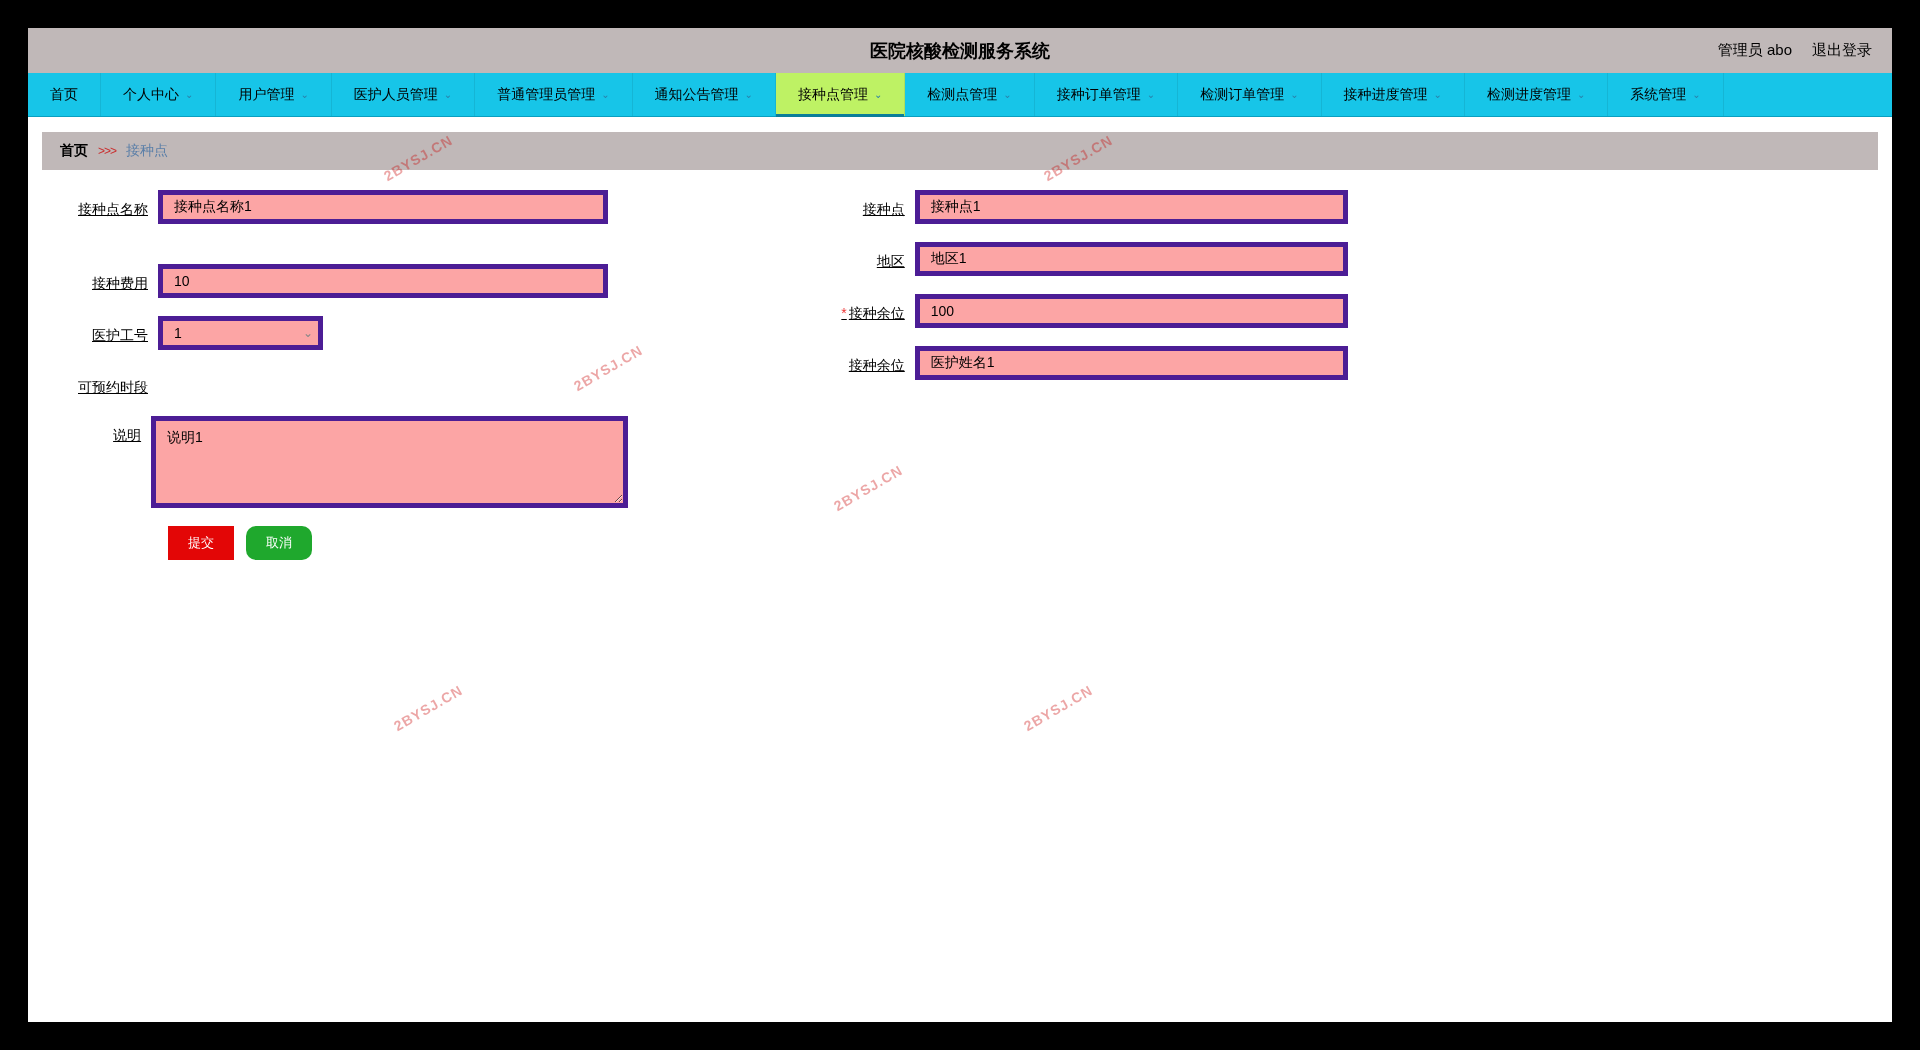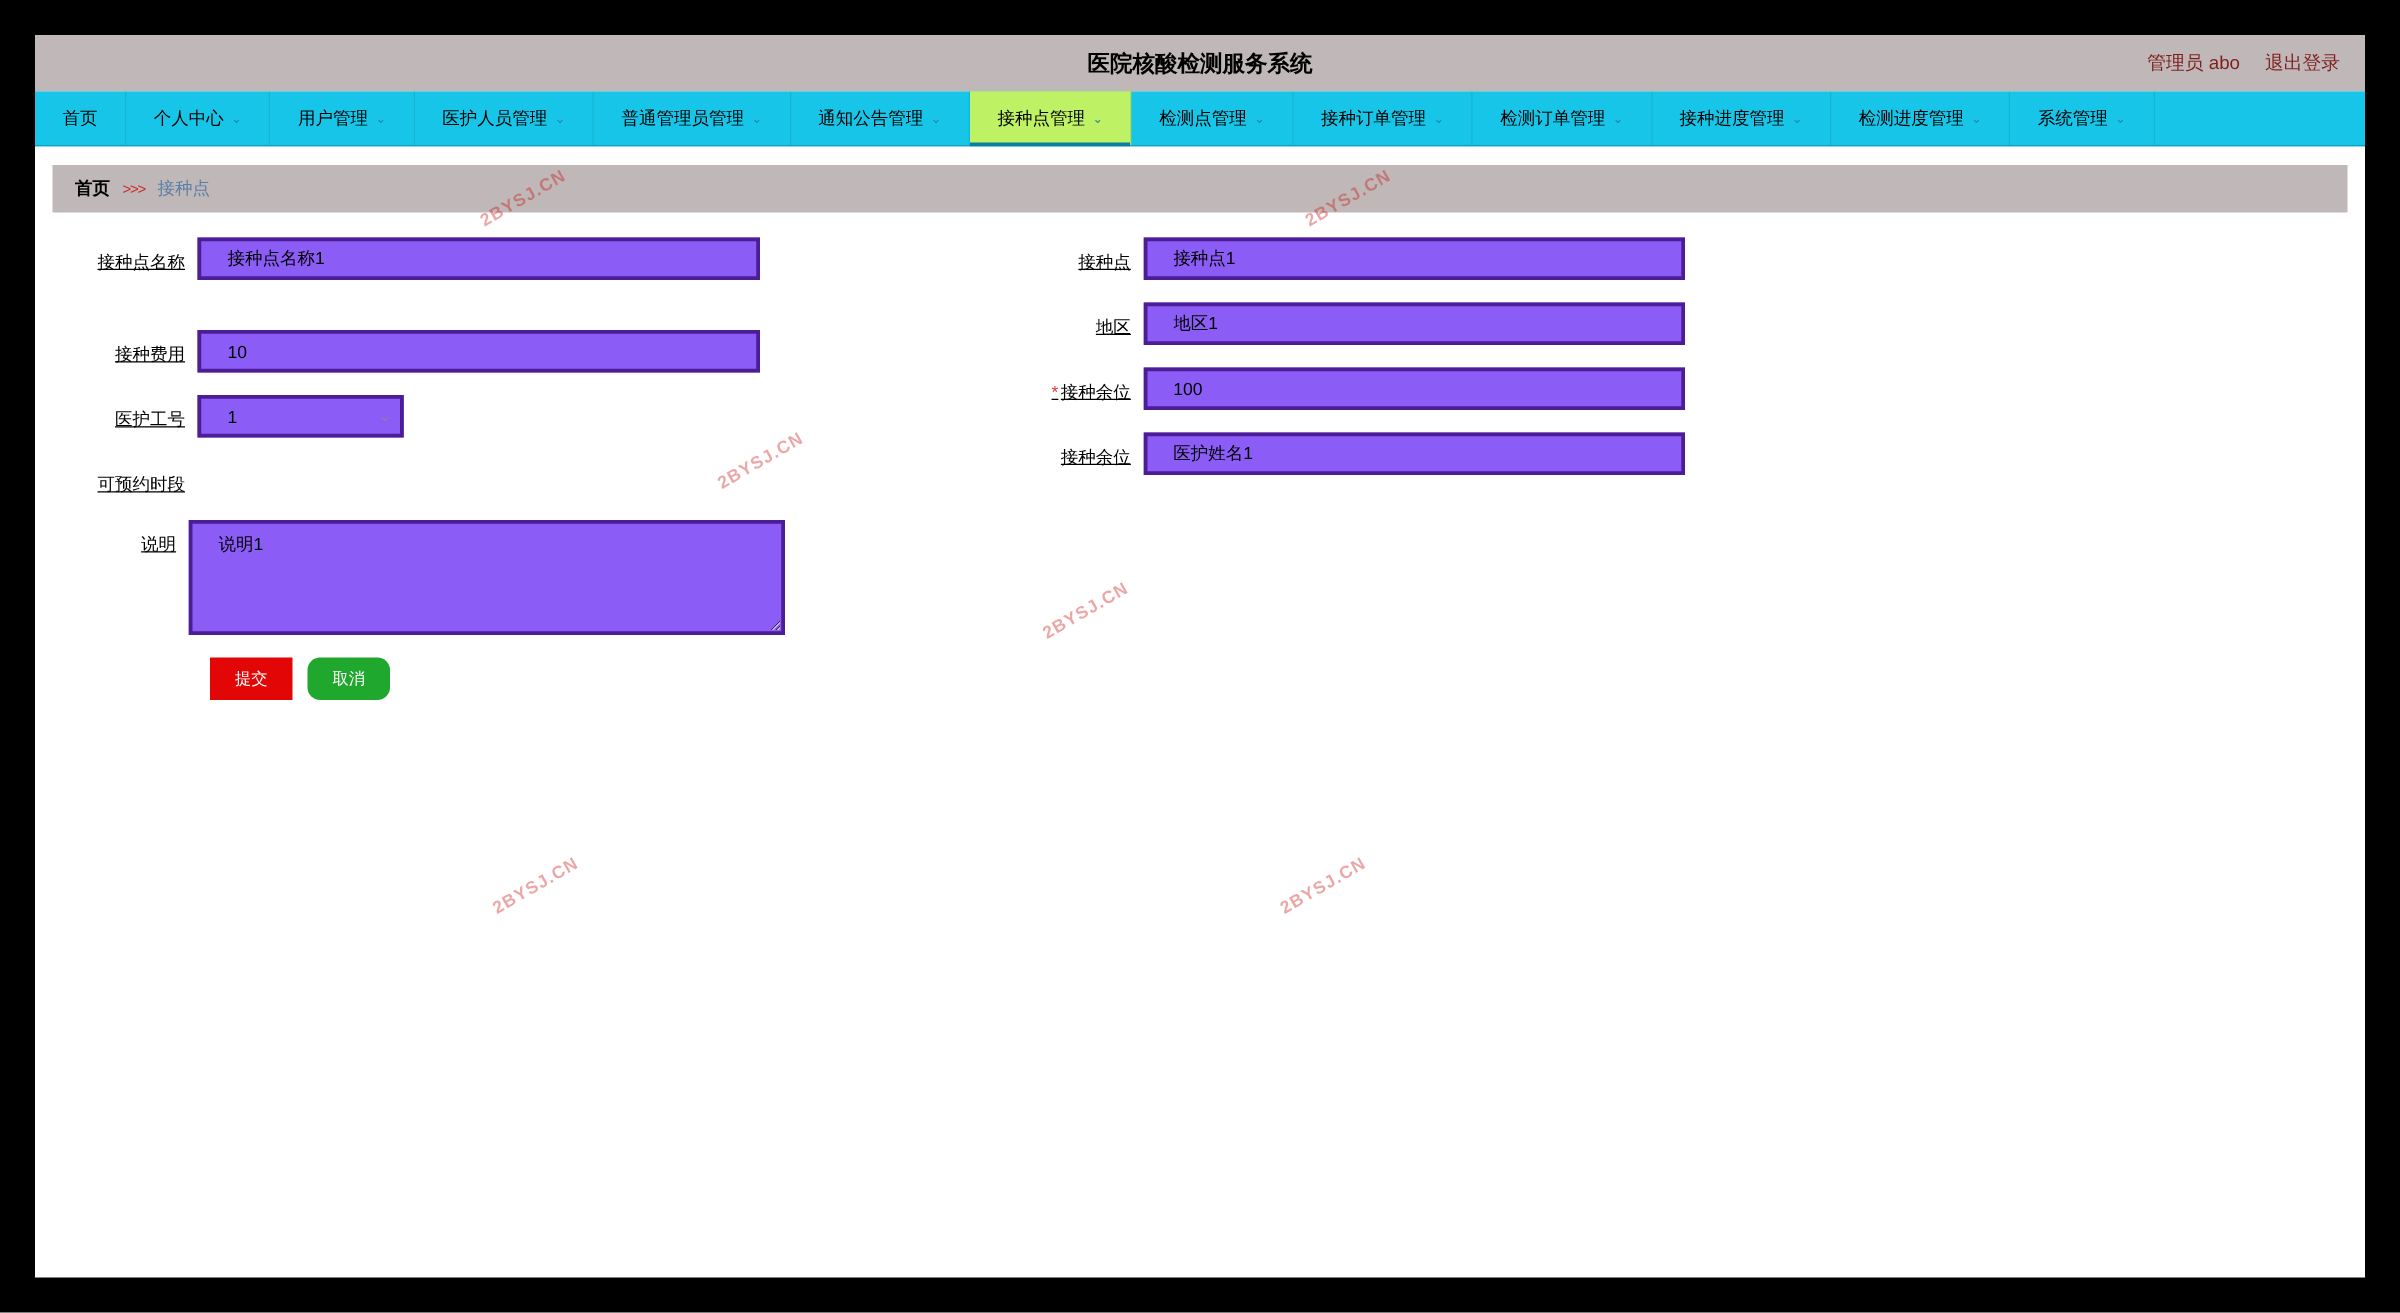--- a/index.html
+++ b/index.html
@@ -33,21 +33,21 @@
       font-weight: bold;
       color: #000;
       font-family: Liberation Mono, monospace;
     }
     .header-right {
       position: absolute;
       right: 20px;
       display: flex;
       gap: 20px;
       font-size: 15px;
-      color: #7f1d1d;
+      color: #000000;
     }
     .header-right span {
       cursor: pointer;
     }
     .nav {
       background: #17c5e8;
       height: 44px;
       display: flex;
       border-bottom: 1px solid #0a9fc0;
     }
@@ -125,24 +125,24 @@
       padding-top: 8px;
       padding-right: 10px;
       line-height: 1.6;
       text-decoration: underline;
     }
     .req {
       color: #e33;
       margin-right: 2px;
     }
     .input, .select, .textarea {
-      border: 3px solid #4c1d95;
-      padding: 8px 21px;
-      font-size: 14px;
-      background: #8b5cf6;
+      border: 5px solid #4c1d95;
+      padding: 8px 11px;
+      font-size: 14px;
+      background: #fca5a5;
       color: #000;
     }
     .input {
       width: 450px;
       height: 34px;
     }
     .select-wrap {
       position: relative;
       width: 165px;
     }

